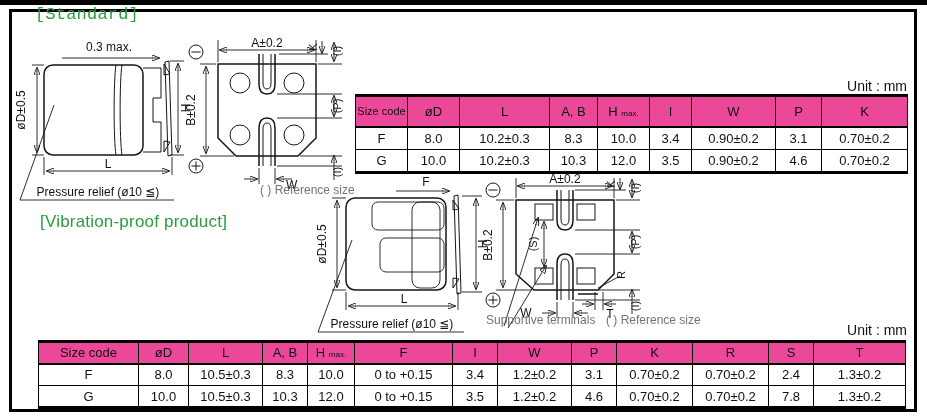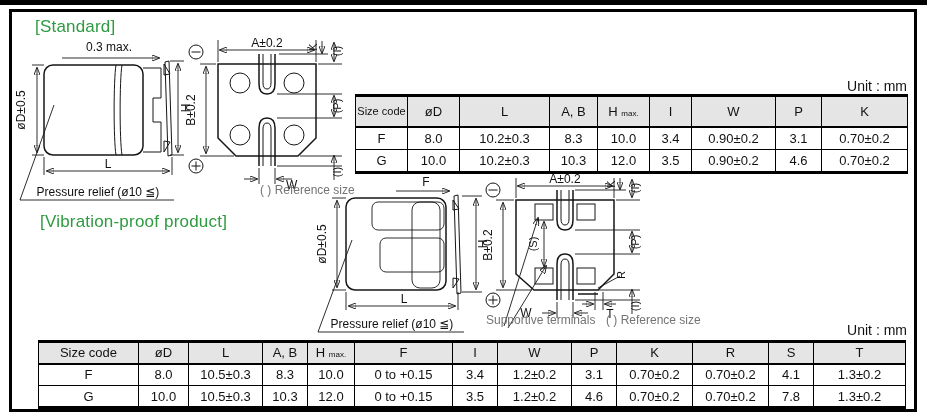--- a/index.html
+++ b/index.html
@@ -1,21 +1,21 @@
 <!DOCTYPE html>
 <html><head>
 <meta charset="utf-8">
 <style>
   html,body{margin:0;padding:0;background:#fff;}
   .page{position:relative;width:927px;height:419px;background:#fff;overflow:hidden;
         font-family:"Liberation Sans",sans-serif;color:#111;}
   .topbar{position:absolute;left:0;top:0;width:927px;height:5px;background:#000;}
   .frame{position:absolute;left:9px;top:9px;width:902px;height:397px;border:3px solid #000;}
   .sec-title{position:absolute;font-size:17px;color:#2e9b41;letter-spacing:0.2px;}
-  .title-standard{left:35px;top:17px;}
+  .title-standard{left:35px;top:5px;font-family:Liberation Mono, monospace;}
   .title-vibration{left:40px;top:212px;}
   .unit-label{position:absolute;width:95px;text-align:right;font-size:14px;color:#111;}
   .unit-top{left:812px;top:78px;}
   .unit-bottom{left:812px;top:322px;}
   .caption{position:absolute;font-size:12px;color:#737373;white-space:nowrap;}
   .cap-ref-standard{left:260px;top:183px;}
   .cap-supportive{left:486px;top:313px;text-align:center;}
   .cap-ref-vibration{left:606px;top:313px;}
   svg{position:absolute;overflow:visible;}
   .svg-std-side{left:12px;top:40px;}
@@ -25,21 +25,21 @@
   svg text{font-family:"Liberation Sans",sans-serif;font-size:12px;fill:#111;}
   svg text.small{font-size:11px;}
   svg line,svg path,svg rect,svg circle,svg polygon,svg polyline{stroke:#161616;fill:none;}
   .outline{stroke-width:1.5;}
   .thin{stroke-width:1;}
   .hair{stroke-width:0.9;}
   .dim-table{position:absolute;border-collapse:collapse;table-layout:fixed;
              border-top:3px solid #000;border-bottom:3px solid #000;background:#fff;}
   .dim-table th,.dim-table td{border:1px solid #000;text-align:center;vertical-align:middle;
              padding:0;font-size:13px;font-weight:normal;color:#111;overflow:hidden;}
-  .dim-table thead th{background:#e5e5e5;border-bottom:2px solid #000;}
+  .dim-table thead th{background:#ec4899;border-bottom:2px solid #000;}
   .t-top{left:355px;top:94px;width:552px;}
   .t-top thead tr{height:31px;} .t-top tbody tr{height:23px;}
   .t-top thead th.sizecode{font-size:11px;line-height:1.15;}
   .t-bottom{left:38px;top:340px;width:867px;}
   .t-bottom thead tr{height:22px;} .t-bottom tbody tr{height:22px;}
   .hsub{font-size:8px;}
 </style>
 </head>
 <body>
 
@@ -402,21 +402,21 @@
         <td>8.0</td>
         <td>10.5±0.3</td>
         <td>8.3</td>
         <td>10.0</td>
         <td>0 to +0.15</td>
         <td>3.4</td>
         <td>1.2±0.2</td>
         <td>3.1</td>
         <td>0.70±0.2</td>
         <td>0.70±0.2</td>
-        <td>4.1</td>
+        <td>2.4</td>
         <td>1.3±0.2</td>
       </tr>
       <tr>
         <td>G</td>
         <td>10.0</td>
         <td>10.5±0.3</td>
         <td>10.3</td>
         <td>12.0</td>
         <td>0 to +0.15</td>
         <td>3.5</td>

